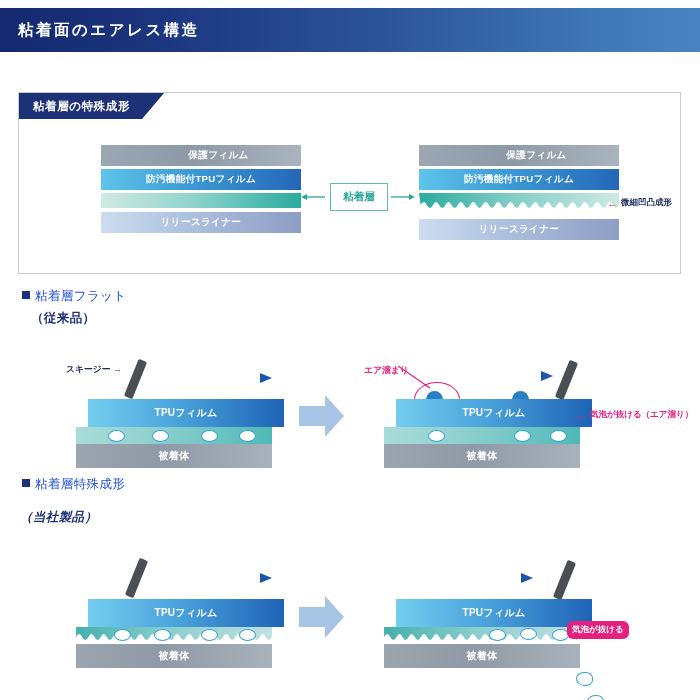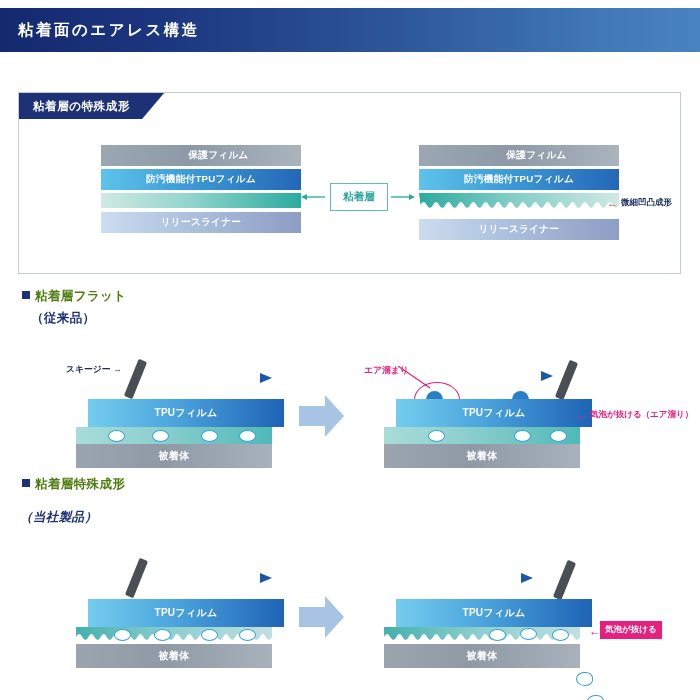--- a/index.html
+++ b/index.html
@@ -76,21 +76,21 @@
   .arrow-teal.r{left:372px;}
 
   .micro-note{
     position:absolute;left:607px;top:197px;
     display:flex;align-items:center;gap:3px;
     color:#1b2b5e;font-size:8.5px;font-weight:bold;white-space:nowrap;
   }
   .micro-note .red-arrow{color:#e03131;font-size:11px;line-height:1;}
 
   
-  .sec-head{position:absolute;color:#4d7c0f;font-size:12.5px;font-weight:bold;letter-spacing:.4px;}
+  .sec-head{position:absolute;color:#1d4ed8;font-size:12.5px;font-weight:normal;letter-spacing:.4px;}
   .sec-head .sq{display:inline-block;width:8px;height:8px;background:#1d3176;margin-right:5px;vertical-align:1px;}
   .sec-sub{position:absolute;color:#1d3176;font-size:12.5px;font-weight:bold;letter-spacing:.4px;}
 
   
   .panel{position:absolute;width:250px;height:120px;}
 
   .slab{position:absolute;width:196px;left:14px;}
   .slab .tpu-band{
     position:absolute;left:12px;width:196px;height:28px;top:0;
     background:linear-gradient(90deg,#74cdee 0%,#4aa3dc 45%,#1f63b6 100%);
@@ -386,15 +386,15 @@
       <div class="bubble" style="left:105px;top:30px;"></div>
       <div class="bubble" style="left:136px;top:29px;"></div>
       <div class="bubble" style="left:168px;top:30px;"></div>
       <div class="escape-bubble" style="left:192px;top:73px;"></div>
       <div class="escape-bubble" style="left:203px;top:96px;"></div>
       <div class="sub-band">被着体</div>
     </div>
   </div>
 
   <span class="escape-note-arrow" style="left:589px;top:625px;">←</span>
-  <div class="escape-note" style="left:600px;top:621px;">気泡が抜ける</div>
+  <div class="escape-note" style="left:567px;top:621px;border-radius:6px;">気泡が抜ける</div>
 
 </div>
 
 </body></html>

